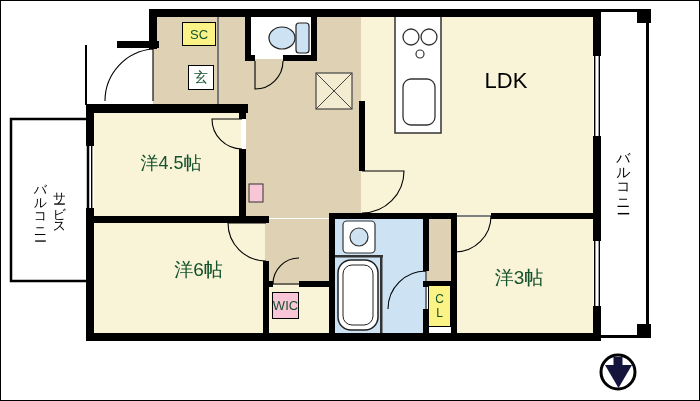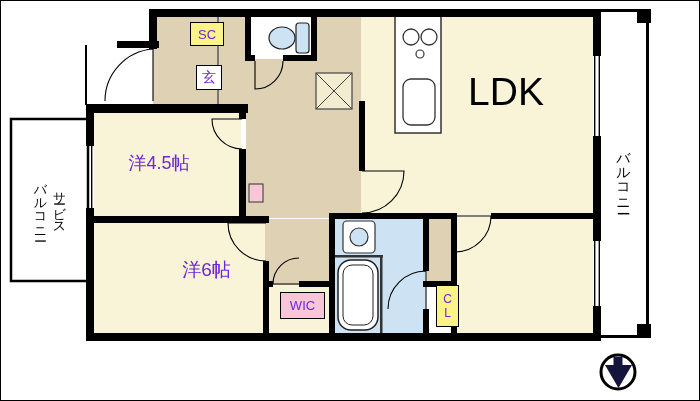--- a/index.html
+++ b/index.html
@@ -4,34 +4,34 @@
 <style>
   html,body{margin:0;padding:0;background:#fff;}
   #plan{
     position:relative;width:700px;height:401px;background:#ffffff;
     border:1px solid #000;box-sizing:border-box;overflow:hidden;
     font-family:"Liberation Sans","DejaVu Sans",sans-serif;
   }
   #plan svg{position:absolute;left:0;top:0;}
   .lbl{
     position:absolute;display:flex;align-items:center;justify-content:center;
-    color:#6d28d9;white-space:nowrap;margin-left:8px;
+    color:#14532d;white-space:nowrap;
   }
   .box{border:1.5px solid #000;box-sizing:border-box;}
   .yellow{background:#fcf387;}
   .pink{background:#f9c6d8;}
   .whitebg{background:#ffffff;}
   .vblock{
     position:absolute;writing-mode:vertical-rl;text-orientation:mixed;
     text-align:center;color:#000;line-height:19px;
   }
   .vbox{
     writing-mode:vertical-rl;text-orientation:upright;
   }
-  .ldk-line1{font-size:39px;line-height:1.3;}
+  .ldk-line1{font-size:22px;line-height:1.3;}
   .ldk-line2{font-size:27px;line-height:1.3;}
 </style>
 </head>
 <body>
 
 <div id="plan">
 
 <svg width="700" height="401" viewBox="0 0 700 401">
 
   <g>
@@ -150,30 +150,31 @@
     <circle cx="617" cy="371" r="17" fill="#ffffff" stroke="#000" stroke-width="3"></circle>
     <rect x="612.5" y="356" width="9" height="11" fill="#14143c"></rect>
     <polygon points="604,364 631,364 617.5,387" fill="#14143c"></polygon>
   </g>
 </svg>
 
 <div class="lbl box yellow" style="left:181px;top:21px;width:34px;height:24px;font-size:13px;">SC</div>
 
 <div class="lbl box whitebg" style="left:187px;top:64px;width:26px;height:25px;font-size:14px;">玄</div>
 
-<div class="lbl" style="left:80px;top:150px;width:140px;height:24px;font-size:18px;">洋4.5帖</div>
+<div class="lbl" style="left:100px;top:150px;width:140px;height:24px;font-size:18px;">洋4.5帖</div>
 
 <div class="lbl" style="left:125px;top:256px;width:145px;height:26px;font-size:19px;text-align:right;">洋6帖</div>
 
 <div style="position:absolute;left:425px;top:66px;width:160px;text-align:center;color:#000;">
   <div class="ldk-line1">LDK</div>
 </div>
 
+<div class="lbl" style="left:448px;top:264px;width:140px;height:26px;font-size:19px;">洋3帖</div>
 
-<div class="lbl box pink" style="left:271px;top:291px;width:45px;height:27px;font-size:13px;">WIC</div>
+<div class="lbl box pink" style="left:271px;top:291px;width:27px;height:27px;font-size:13px;">WIC</div>
 
 <div class="lbl box yellow vbox" style="left:427px;top:284px;width:23px;height:42px;font-size:12px;">CL</div>
 
 <div class="vblock" style="left:613px;top:100px;height:145px;font-size:14px;">バルコニー</div>
 
 <div class="vblock" style="left:30px;top:130px;height:148px;font-size:13px;"><span>サービス</span><br><span>バルコニー</span></div>
 
 </div>
 
 </body></html>

